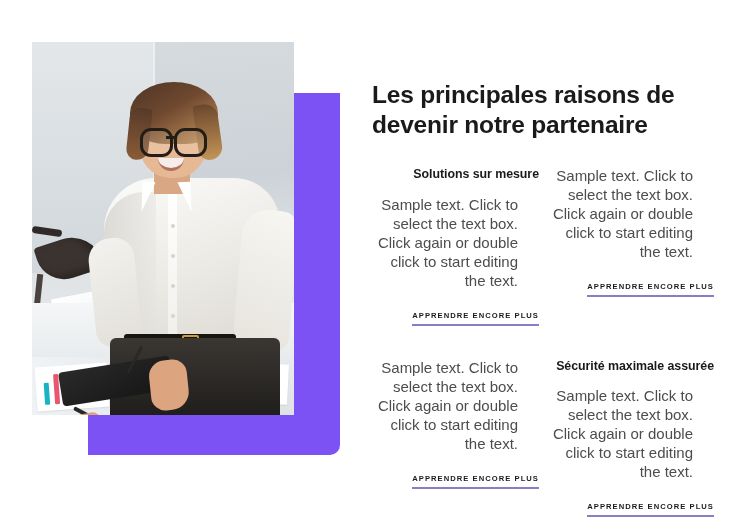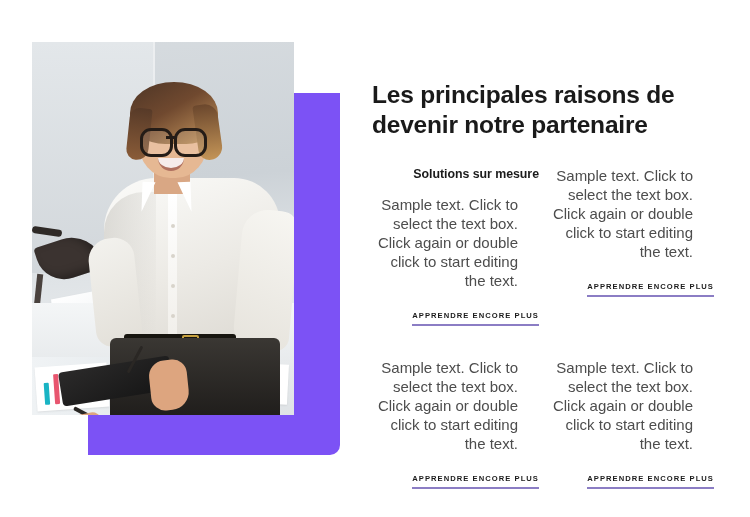--- a/index.html
+++ b/index.html
@@ -475,20 +475,21 @@
         <p class="card-body">Sample text. Click to select the text box. Click again or double click to start editing the text.</p>
         <a class="card-link" href="#">APPRENDRE ENCORE PLUS</a>
       </div>
 
       <div class="card cell-3">
         <p class="card-body">Sample text. Click to select the text box. Click again or double click to start editing the text.</p>
         <a class="card-link" href="#">APPRENDRE ENCORE PLUS</a>
       </div>
 
       <div class="card cell-4">
+        <h2 class="card-title">Sécurité maximale assurée</h2>
         <p class="card-body">Sample text. Click to select the text box. Click again or double click to start editing the text.</p>
         <a class="card-link" href="#">APPRENDRE ENCORE PLUS</a>
       </div>
 
     </div>
   </div>
 
 </div>
 
 </body></html>

